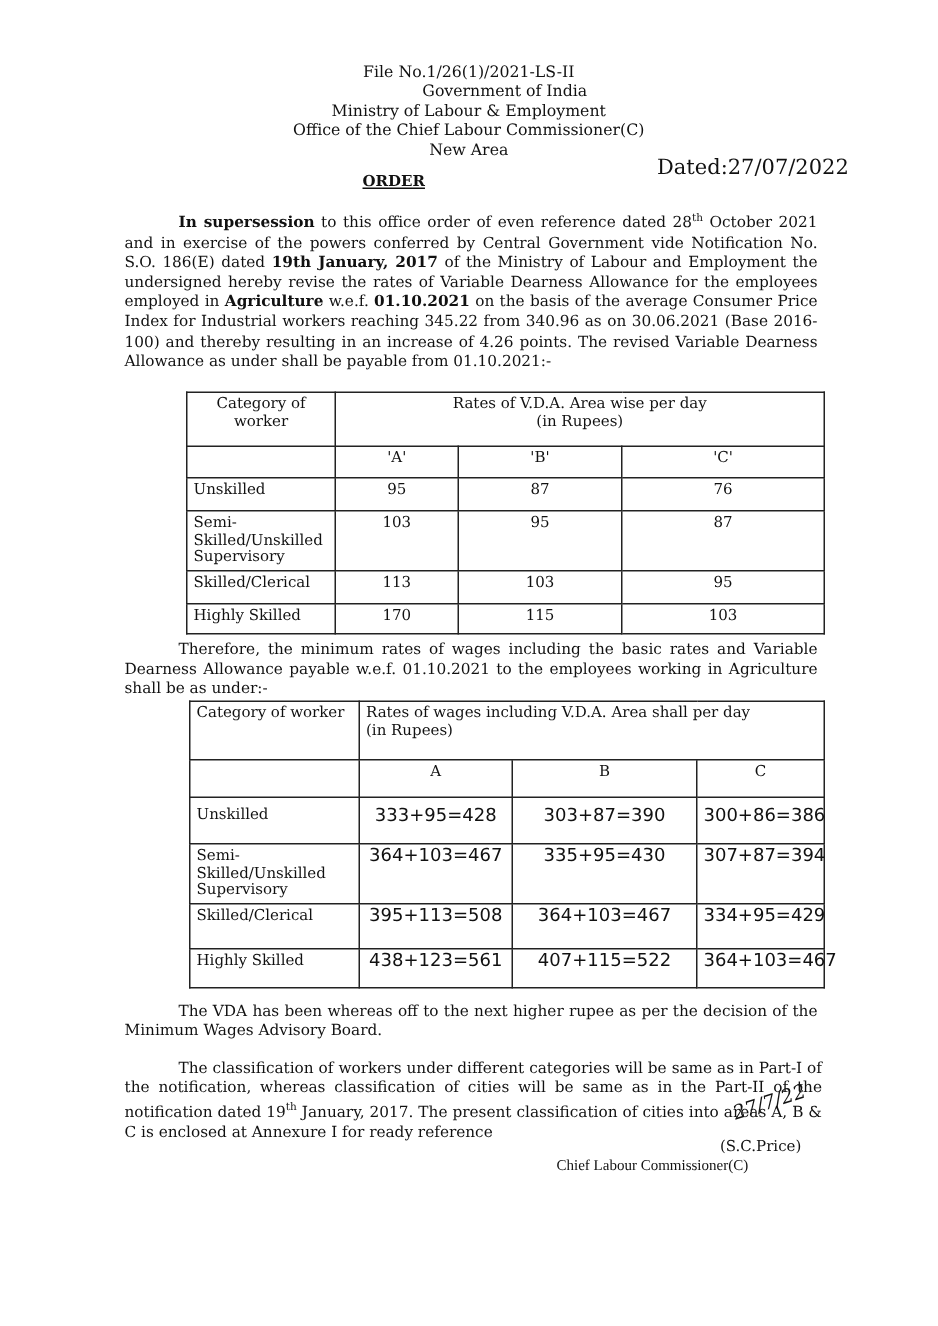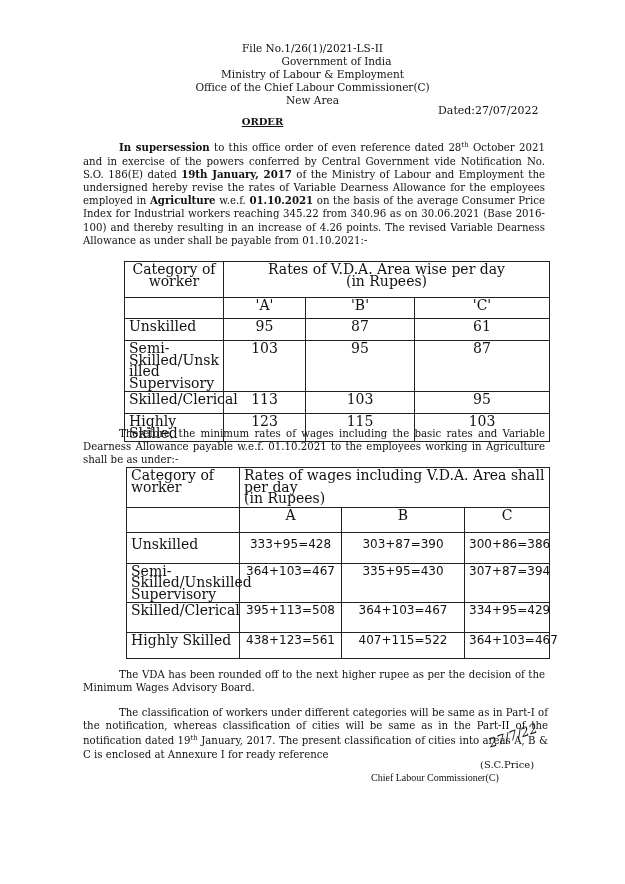--- a/index.html
+++ b/index.html
@@ -1,26 +1,26 @@
 <!DOCTYPE html>
 <html><head>
 <meta charset="utf-8">
 <style>
   html, body { margin:0; padding:0; background:#ffffff; }
   body { width:625px; height:884px; position:relative; overflow:hidden;
          font-family:"DejaVu Serif","Liberation Serif",serif; color:#111; }
   .abs { position:absolute; }
   .hdr { left:0; width:625px; text-align:center; font-size:10.5px; line-height:13px; }
-  .date { font-size:11px; }
+  .date { font-size:14px; }
   .order { font-weight:bold; text-decoration:underline; font-size:10px; }
   .para { left:83px; width:462px; font-size:10.2px; line-height:13.2px; text-align:justify; }
   .para b { font-weight:bold; }
   .indent { display:inline-block; width:36px; }
   table { border-collapse:collapse; position:absolute; table-layout:fixed; }
-  td { border:1.4px solid #222; font-size:14px; line-height:11.5px; padding:2px 4px; vertical-align:top; }
+  td { border:1.4px solid #222; font-size:10px; line-height:11.5px; padding:2px 4px; vertical-align:top; }
   td.c { text-align:center; }
   td.num { font-family:"DejaVu Sans","Liberation Sans",sans-serif; font-size:12px; text-align:center; }
   .sig { font-size:10px; }
   .scribble { font-family:"DejaVu Serif",serif; font-style:italic; font-size:13px; transform:rotate(-18deg); }
 </style>
 </head>
 <body>
 
 <div class="abs hdr" style="top:42px;">File No.1/26(1)/2021-LS-II</div>
 <div class="abs hdr" style="top:55px;padding-left:24px;">Government of India</div>
@@ -50,37 +50,37 @@
   <tr style="height:21px;">
     <td></td>
     <td class="c">'A'</td>
     <td class="c">'B'</td>
     <td class="c">'C'</td>
   </tr>
   <tr style="height:22px;">
     <td>Unskilled</td>
     <td class="c">95</td>
     <td class="c">87</td>
-    <td class="c">61</td>
+    <td class="c">76</td>
   </tr>
   <tr style="height:38px;">
     <td style="word-break:break-word;">Semi-Skilled/Unskilled Supervisory</td>
     <td class="c">103</td>
     <td class="c">95</td>
     <td class="c">87</td>
   </tr>
   <tr style="height:22px;">
     <td>Skilled/Clerical</td>
     <td class="c">113</td>
     <td class="c">103</td>
     <td class="c">95</td>
   </tr>
   <tr style="height:20px;">
     <td>Highly Skilled</td>
-    <td class="c">123</td>
+    <td class="c">170</td>
     <td class="c">115</td>
     <td class="c">103</td>
   </tr>
 </tbody>
   </table>
 
 <div class="abs para" style="top:427px;"><span class="indent"></span><span>Therefore, the minimum rates of wages including the basic rates and Variable Dearness Allowance payable w.e.f. 01.10.2021 to the employees working in Agriculture shall be as under:-</span></div>
 
 <table style="left:126px; top:467px; width:423px;">
   <colgroup>
@@ -123,19 +123,19 @@
   </tr>
   <tr style="height:26px;">
     <td>Highly Skilled</td>
     <td class="num">438+123=561</td>
     <td class="num">407+115=522</td>
     <td class="num">364+103=467</td>
   </tr>
 </tbody>
   </table>
 
-<div class="abs para" style="top:668px;"><span class="indent"></span><span>The VDA has been rounded off to the next higher rupee as per the decision of the Minimum Wages Advisory Board.</span></div>
+<div class="abs para" style="top:668px;"><span class="indent"></span><span>The VDA has been whereas off to the next higher rupee as per the decision of the Minimum Wages Advisory Board.</span></div>
 
 <div class="abs para" style="top:706px; width:465px;"><span class="indent"></span><span>The classification of workers under different categories will be same as in Part-I of the notification, whereas classification of cities will be same as in the Part-II of the notification dated 19</span><sup style="font-size:7px;">th</sup><span> January, 2017. The present classification of cities into areas A, B &amp; C is enclosed at Annexure I for ready reference</span></div>
 
 <div class="abs scribble" style="left:488px; top:728px;">27/7/22</div>
 <div class="abs sig" style="left:480px; top:759px;">(S.C.Price)</div>
 <div class="abs sig" style="left:371px; top:772px;font-family:Liberation Serif, serif;">Chief Labour Commissioner(C)</div>
 
 </body></html>

